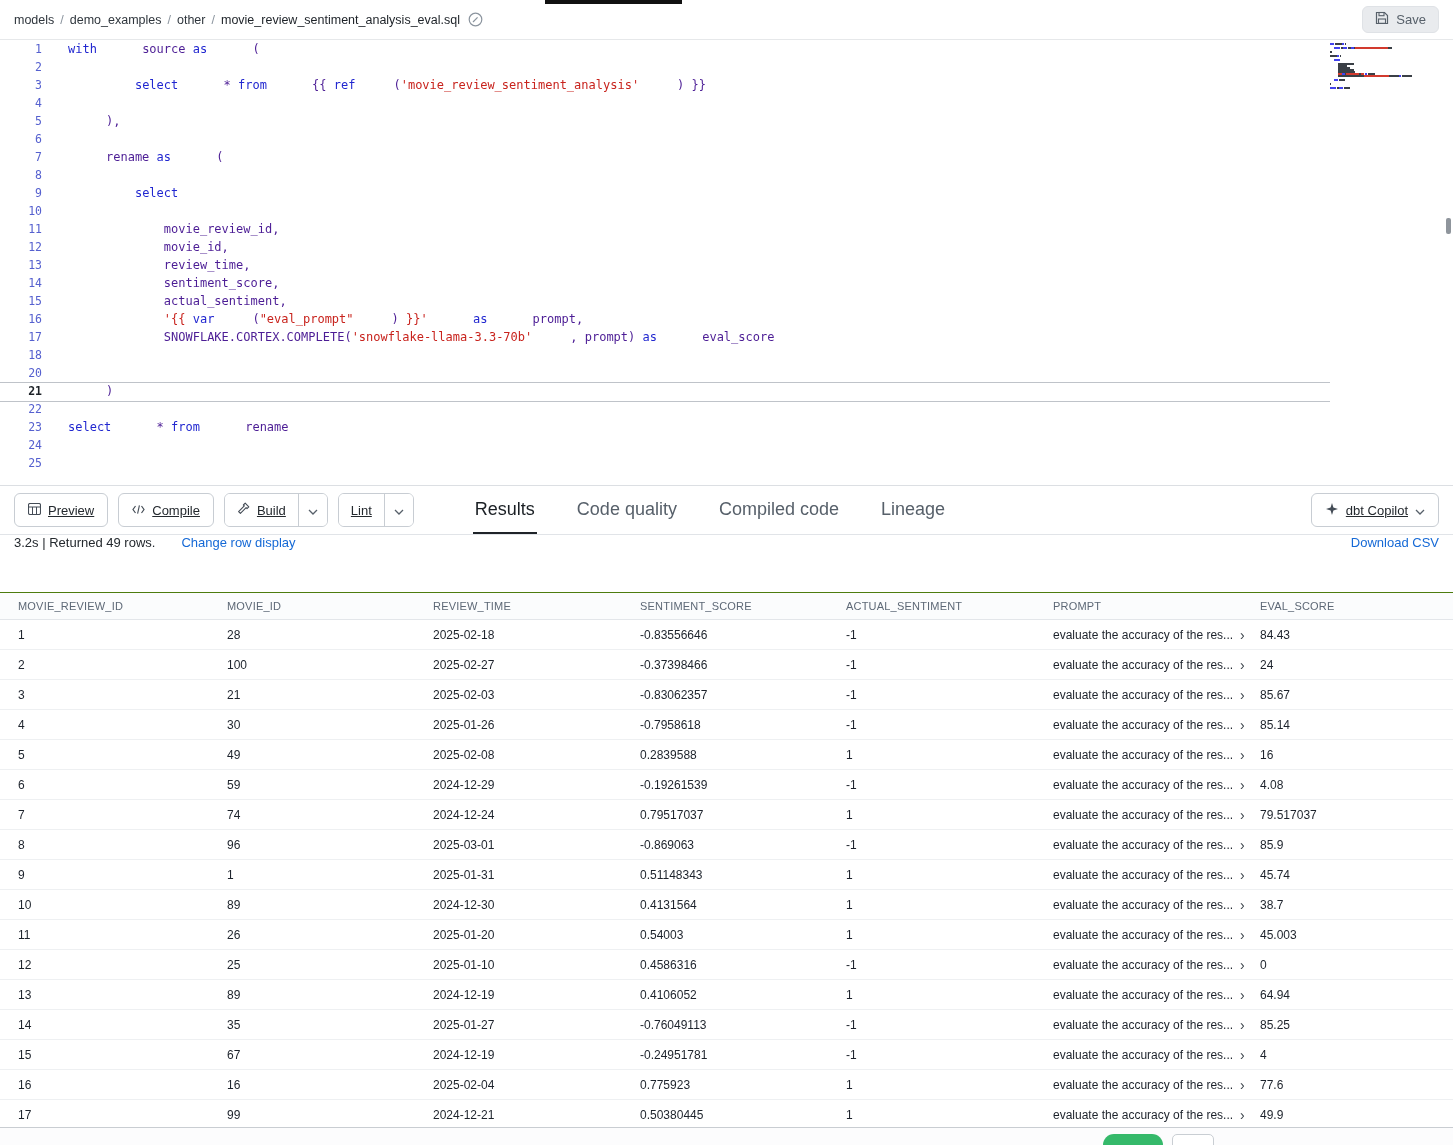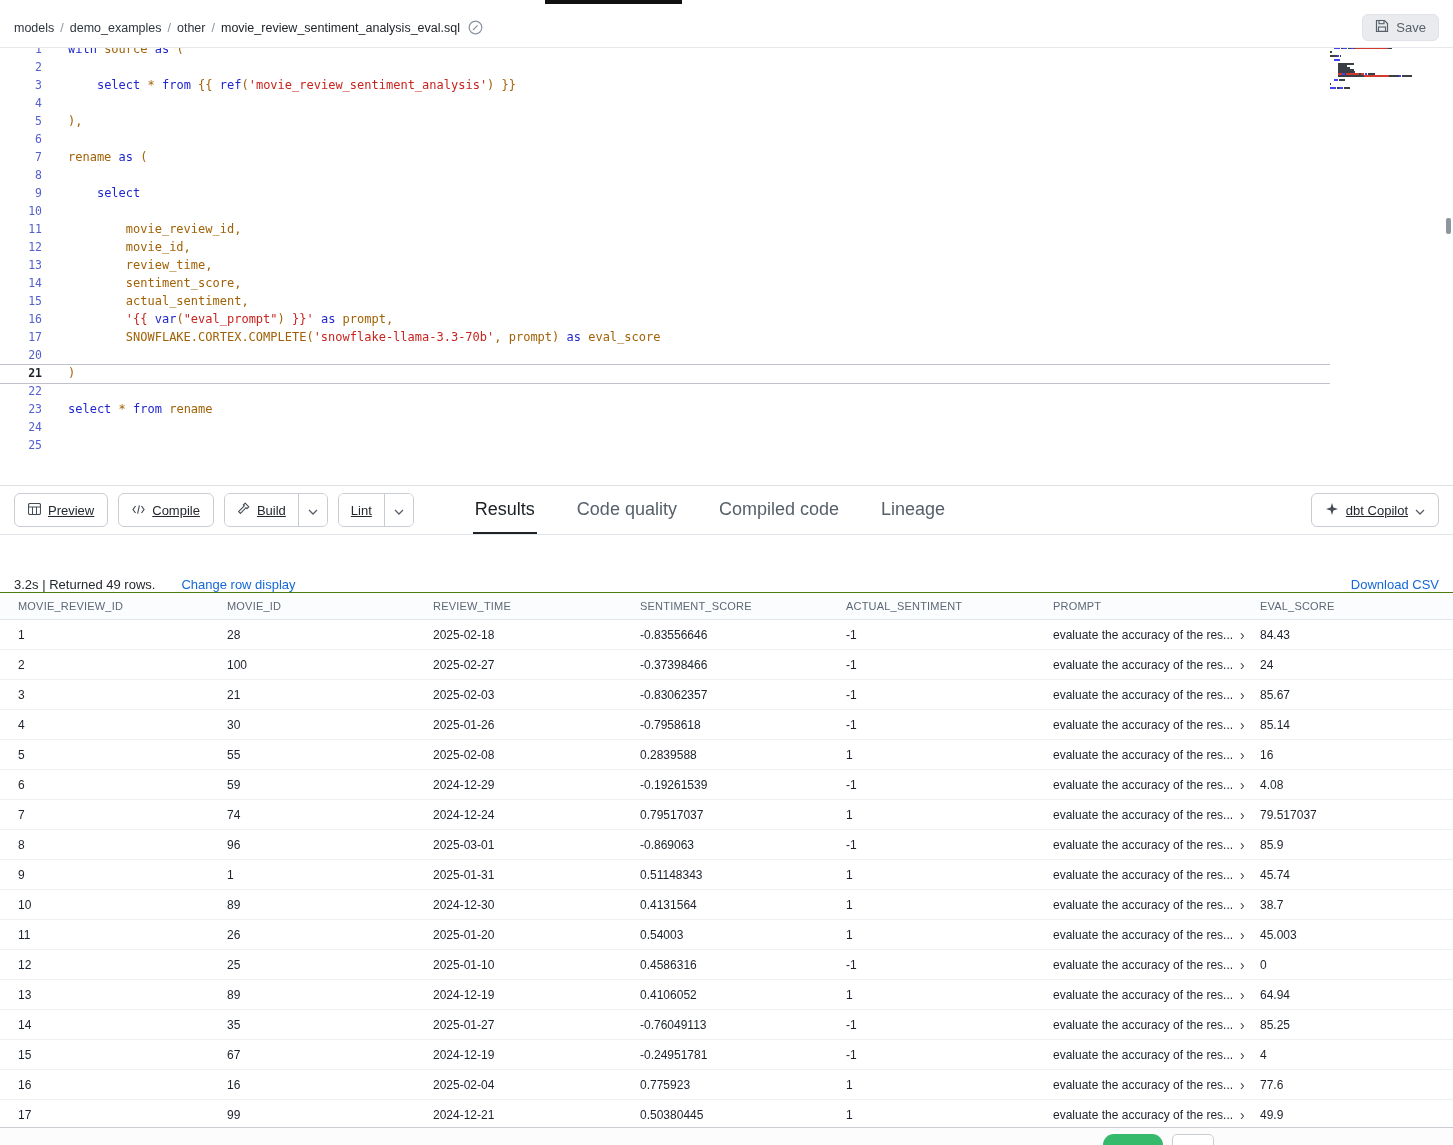--- a/index.html
+++ b/index.html
@@ -3,42 +3,42 @@
 <meta charset="utf-8">
 <style>
   * { box-sizing: border-box; }
   html,body { margin:0; padding:0; }
   body { font-family:"Liberation Sans", sans-serif; background:#fff; }
   .app { position:relative; width:1453px; height:1145px; background:#fff; overflow:hidden; }
 
   .top-black-bar { position:absolute; left:545px; top:0; width:137px; height:4px; background:#111; z-index:30; }
 
   
-  .header { position:absolute; top:8px; left:0; right:0; height:40px; display:flex; align-items:center;
+  .header { position:absolute; top:0; left:0; right:0; height:40px; display:flex; align-items:center;
             padding:0 14px; border-bottom:1px solid #e6e8ea; background:#fff; z-index:20; }
   .breadcrumb { display:flex; align-items:center; gap:6px; font-size:12.5px; color:#2f363d; }
   .bc-item { cursor:pointer; }
   .bc-item.last { color:#1c2127; }
   .bc-sep { color:#8b949e; }
   .bc-doc-icon { margin-left:8px; display:flex; align-items:center; cursor:pointer; }
   .save-btn { margin-left:auto; height:27px; display:inline-flex; align-items:center; gap:7px;
               background:#e9ebee; border:1px solid #dfe2e6; border-radius:6px; padding:0 12px;
               font-size:13px; color:#57606a; font-family:inherit; cursor:pointer; }
 
   
   .editor { position:absolute; top:40px; left:0; right:0; height:446px; overflow:hidden;
             border-bottom:1px solid #dcdfe3; font-family:"DejaVu Sans Mono", monospace;
             font-size:12px; background:#fff; }
   .code-line { position:relative; display:flex; height:18px; line-height:18px; white-space:pre; }
   .gutter { flex:0 0 42px; width:42px; text-align:right; color:#5560cf; font-size:11.5px; }
   .line-text { padding-left:26px; color:#16181d; }
   .tok-k { color:#2127d0; }
   .tok-f { color:#2127d0; }
   .tok-s { color:#c8231d; }
-  .tok-p { color:#a16207; }
+  .tok-p { color:#4c1d95;margin-left:38px; }
   .code-line.hl .gutter { color:#1c2127; font-weight:bold; }
   .code-line.hl::after { content:""; position:absolute; left:0; top:0; width:1330px; height:100%;
                          border-top:1px solid #bfc3c9; border-bottom:1px solid #bfc3c9; pointer-events:none; }
   .minimap { position:absolute; right:8px; top:3px; width:115px; display:flex; flex-direction:column; }
   .mm-line { height:2px; display:flex; }
   .mm-seg { height:1.7px; display:inline-block; }
   .mm-k { background:#4343ef; }
   .mm-s { background:#d23a2e; }
   .mm-p { background:#3a3f46; }
   .mm-sp { background:transparent; }
@@ -53,21 +53,21 @@
   .btn-group { display:inline-flex; height:34px; border:1px solid #c8cdd3; border-radius:6px; margin-right:10px; overflow:hidden; }
   .btn-main { height:100%; display:inline-flex; align-items:center; gap:7px; border:none; border-right:1px solid #c8cdd3; padding:0 12px; }
   .btn-caret { height:100%; display:inline-flex; align-items:center; border:none; padding:0 9px; }
   .tabs { align-self:stretch; display:flex; margin-left:30px; }
   .tab { display:flex; align-items:center; padding:0 2px; margin:0 19px; font-size:18px; color:#57606a;
          border-bottom:2px solid transparent; cursor:pointer; }
   .tab.active { color:#1a1f24; border-bottom-color:#1f2328; }
   .copilot { margin-left:auto; margin-right:0; }
 
   
-  .statusbar { position:absolute; top:535px; left:0; right:0; height:57px; display:flex; align-items:flex-end;
+  .statusbar { position:absolute; top:535px; left:0; right:0; height:57px; display:flex; align-items:flex-start;
                padding:0 14px; font-size:13px; color:#24292e; background:#fff; }
   .link { color:#1569d6; cursor:pointer; text-decoration:none; }
   .link.crd { margin-left:26px; }
   .link.dl { margin-left:auto; }
 
   
   .table { position:absolute; top:592px; left:0; right:0; }
   .t-header, .t-row { display:grid; grid-template-columns:209px 206px 207px 206px 207px 207px 1fr;
                       padding-left:18px; align-items:center; }
   .t-header { height:28px; border-top:1px solid #4d7c0f; border-bottom:1px solid #e3e6ea;
@@ -131,20 +131,21 @@
         <div class="code-line"><span class="gutter">8</span><span class="line-text"></span></div>
         <div class="code-line"><span class="gutter">9</span><span class="line-text"><span class="tok-p">    </span><span class="tok-k">select</span></span></div>
         <div class="code-line"><span class="gutter">10</span><span class="line-text"></span></div>
         <div class="code-line"><span class="gutter">11</span><span class="line-text"><span class="tok-p">        movie_review_id,</span></span></div>
         <div class="code-line"><span class="gutter">12</span><span class="line-text"><span class="tok-p">        movie_id,</span></span></div>
         <div class="code-line"><span class="gutter">13</span><span class="line-text"><span class="tok-p">        review_time,</span></span></div>
         <div class="code-line"><span class="gutter">14</span><span class="line-text"><span class="tok-p">        sentiment_score,</span></span></div>
         <div class="code-line"><span class="gutter">15</span><span class="line-text"><span class="tok-p">        actual_sentiment,</span></span></div>
         <div class="code-line"><span class="gutter">16</span><span class="line-text"><span class="tok-p">        </span><span class="tok-s">'{{ </span><span class="tok-f">var</span><span class="tok-p">(</span><span class="tok-s">"eval_prompt"</span><span class="tok-p">) </span><span class="tok-s">}}'</span><span class="tok-p"> </span><span class="tok-k">as</span><span class="tok-p"> prompt,</span></span></div>
         <div class="code-line"><span class="gutter">17</span><span class="line-text"><span class="tok-p">        SNOWFLAKE.CORTEX.COMPLETE(</span><span class="tok-s">'snowflake-llama-3.3-70b'</span><span class="tok-p">, prompt) </span><span class="tok-k">as</span><span class="tok-p"> eval_score</span></span></div>
+        <div class="code-line"><span class="gutter">18</span><span class="line-text"></span></div>
         <div class="code-line"><span class="gutter">20</span><span class="line-text"></span></div>
         <div class="code-line hl"><span class="gutter">21</span><span class="line-text"><span class="tok-p">)</span></span></div>
         <div class="code-line"><span class="gutter">22</span><span class="line-text"></span></div>
         <div class="code-line"><span class="gutter">23</span><span class="line-text"><span class="tok-k">select</span><span class="tok-p"> * </span><span class="tok-k">from</span><span class="tok-p"> rename</span></span></div>
         <div class="code-line"><span class="gutter">24</span><span class="line-text"></span></div>
         <div class="code-line"><span class="gutter">25</span><span class="line-text"></span></div>
       </div>
     <div class="minimap">
         <div class="mm-line">
           <span class="mm-seg mm-k" style="width: 4px;"></span>
@@ -385,21 +386,21 @@
           <div class="td">-0.7958618</div>
           <div class="td">-1</div>
           <div class="td td-prompt">
             <span>evaluate the accuracy of the res...</span>
             <span class="chev">›</span>
           </div>
           <div class="td">85.14</div>
         </div>
         <div class="t-row">
           <div class="td">5</div>
-          <div class="td">55</div>
+          <div class="td">49</div>
           <div class="td">2025-02-08</div>
           <div class="td">0.2839588</div>
           <div class="td">1</div>
           <div class="td td-prompt">
             <span>evaluate the accuracy of the res...</span>
             <span class="chev">›</span>
           </div>
           <div class="td">16</div>
         </div>
         <div class="t-row">

